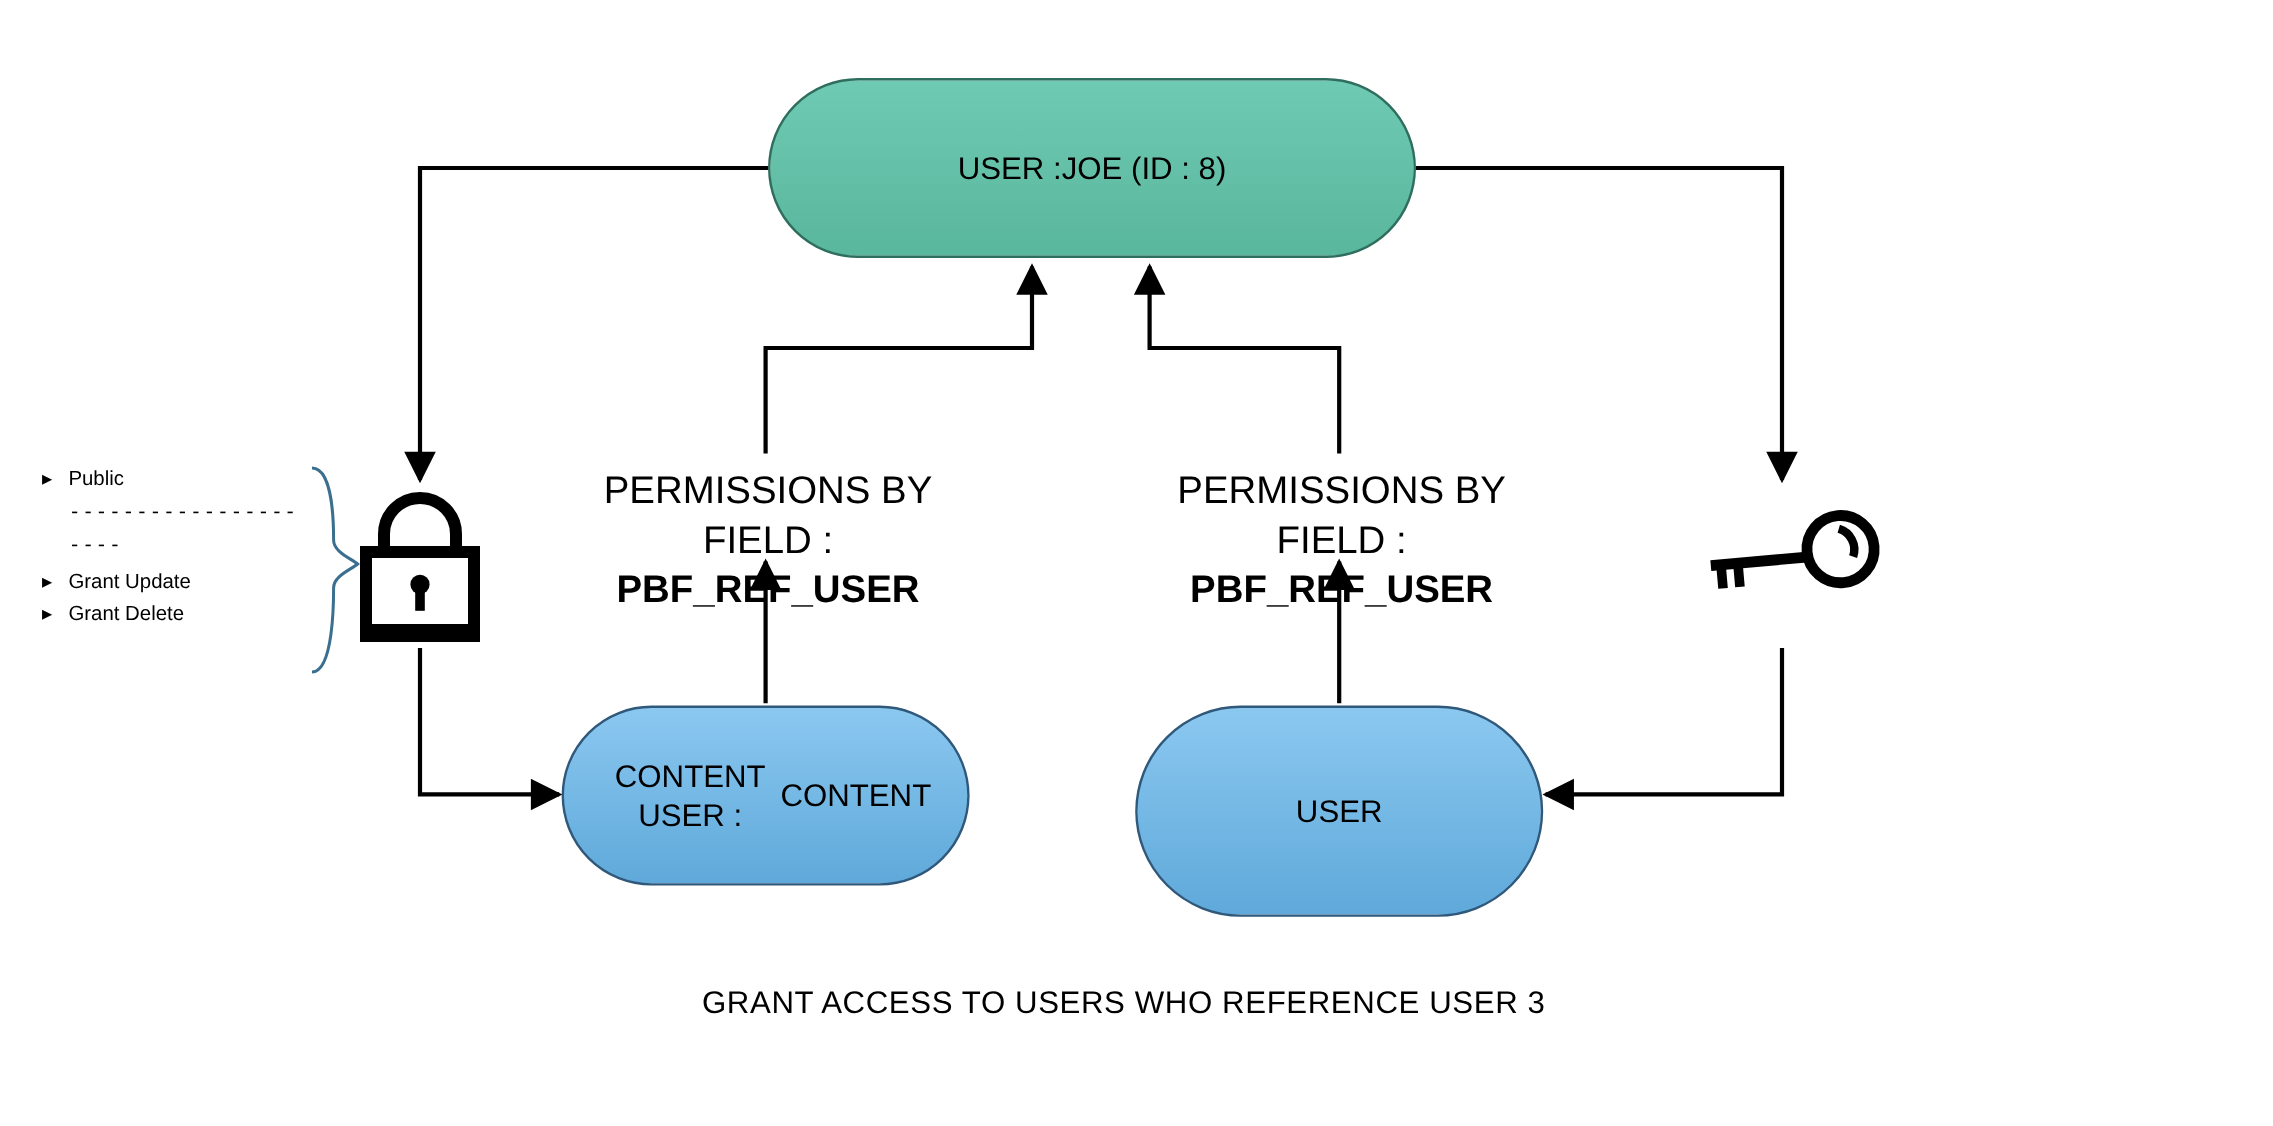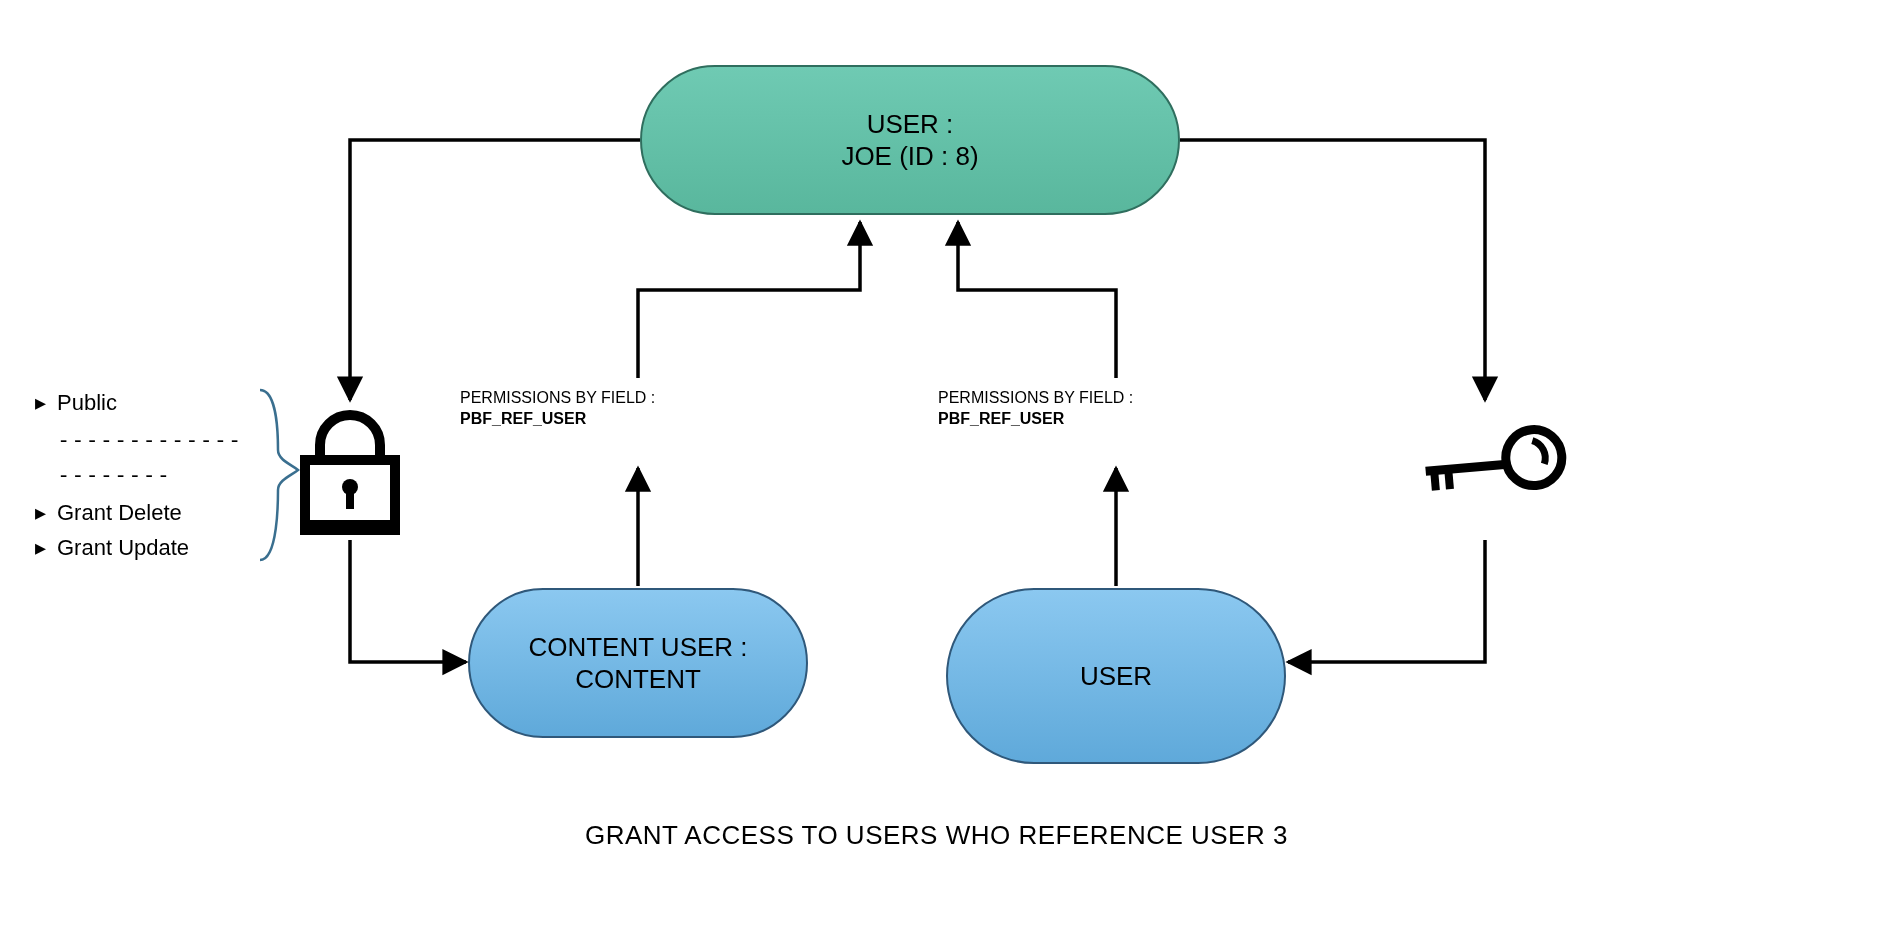--- a/index.html
+++ b/index.html
@@ -15,21 +15,21 @@
     position: relative;
     width: 1894px;
     height: 938px;
   }
   
   .node {
     position: absolute;
     border: 2px solid #333;
     border-radius: 999px;
     display: flex;
-    flex-direction: column;
+    flex-direction: row;
     align-items: center;
     justify-content: center;
     text-align: center;
     font-size: 26px;
     line-height: 1.25;
     box-sizing: border-box;
     padding: 10px 30px;
   }
   .node.user-top {
     background: linear-gradient(to bottom, #6fcab3, #59b79d);
@@ -37,35 +37,36 @@
   }
   .node.blue {
     background: linear-gradient(to bottom, #8bc8f0, #5fa9da);
     border-color: #2f587a;
   }
   .node .line { display: block; }
 
   
   .perm-label {
     position: absolute;
-    font-size: 16px;
+    text-align: center;
+    font-size: 32px;
     line-height: 1.3;
   }
   .perm-label .bold { font-weight: 700; }
 
   .caption {
     position: absolute;
     font-size: 26px;
     letter-spacing: 0.5px;
   }
 
   
   .legend {
     position: absolute;
-    font-size: 22px;
+    font-size: 17px;
     line-height: 1.6;
   }
   .legend .item::before {
     content: "▸";
     display: inline-block;
     width: 22px;
   }
   .legend .sep {
     letter-spacing: 1px;
     margin: 2px 0 2px 22px;
@@ -108,22 +109,22 @@
   <div class="perm-label" style="left:938px; top:388px; width:360px;">
     <div>PERMISSIONS BY FIELD :</div>
     <div class="bold">PBF_REF_USER</div>
   </div>
 
   <div class="caption" style="left:585px; top:820px;">GRANT ACCESS TO USERS WHO REFERENCE USER 3</div>
 
   <div class="legend" style="left:35px; top:385px; width:220px;">
     <div class="item">Public</div>
     <div class="sep">---------------------</div>
+    <div class="item">Grant Update</div>
     <div class="item">Grant Delete</div>
-    <div class="item">Grant Update</div>
   </div>
 
   <svg class="arrows" viewBox="0 0 1894 938">
     <defs>
       <marker id="arrow" viewBox="0 0 12 12" refX="10" refY="6" markerWidth="9" markerHeight="9" orient="auto-start-reverse">
         <path d="M1,1 L11,6 L1,11 Z" fill="#000"></path>
       </marker>
     </defs>
 
     <path d="M640,140 L350,140 L350,400" fill="none" stroke="#000" stroke-width="3.5" marker-end="url(#arrow)"></path>

